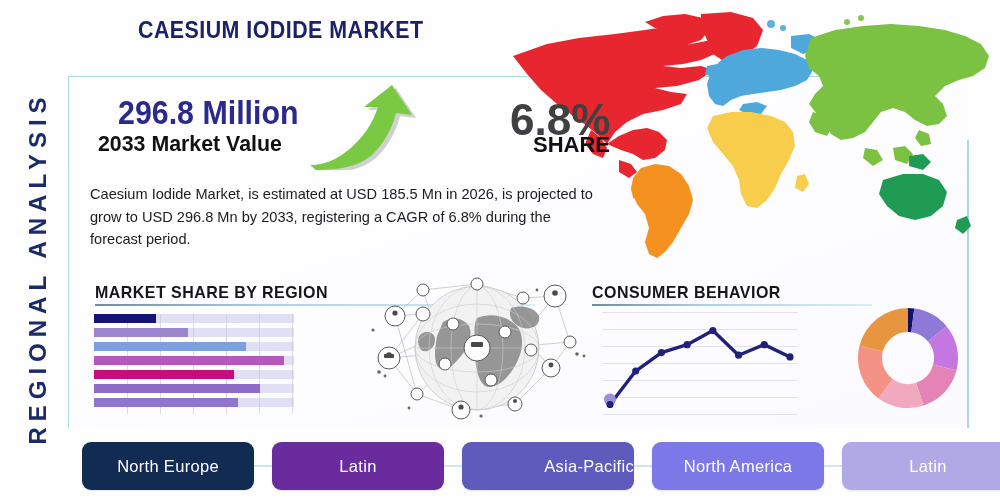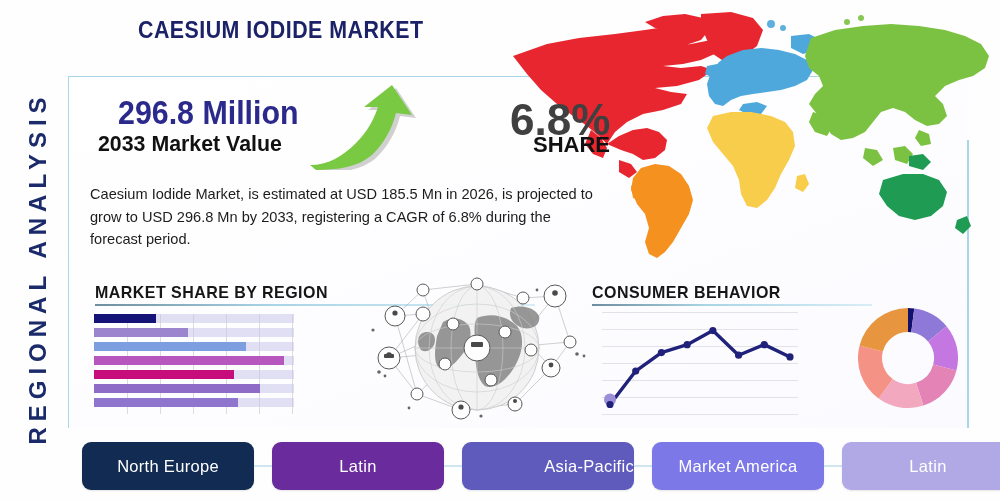--- a/index.html
+++ b/index.html
@@ -364,21 +364,21 @@
       <div class="tab-connector" style="left: 172px;"></div>
       <div class="tab" style="left: 190px; width: 172px; background: rgb(106, 43, 156);">
         <span>Latin</span>
       </div>
       <div class="tab-connector" style="left: 362px;"></div>
       <div class="tab" style="left: 380px; width: 172px; background: rgb(94, 91, 189); justify-content: flex-end;">
         <span>Asia-Pacific</span>
       </div>
       <div class="tab-connector" style="left: 552px;"></div>
       <div class="tab" style="left: 570px; width: 172px; background: rgb(125, 120, 232);">
-        <span>Market America</span>
+        <span>North America</span>
       </div>
       <div class="tab-connector" style="left: 742px;"></div>
       <div class="tab" style="left: 760px; width: 172px; background: rgb(176, 169, 230);">
         <span>Latin</span>
       </div>
     </div>
 
 </div>
 
 </body></html>

